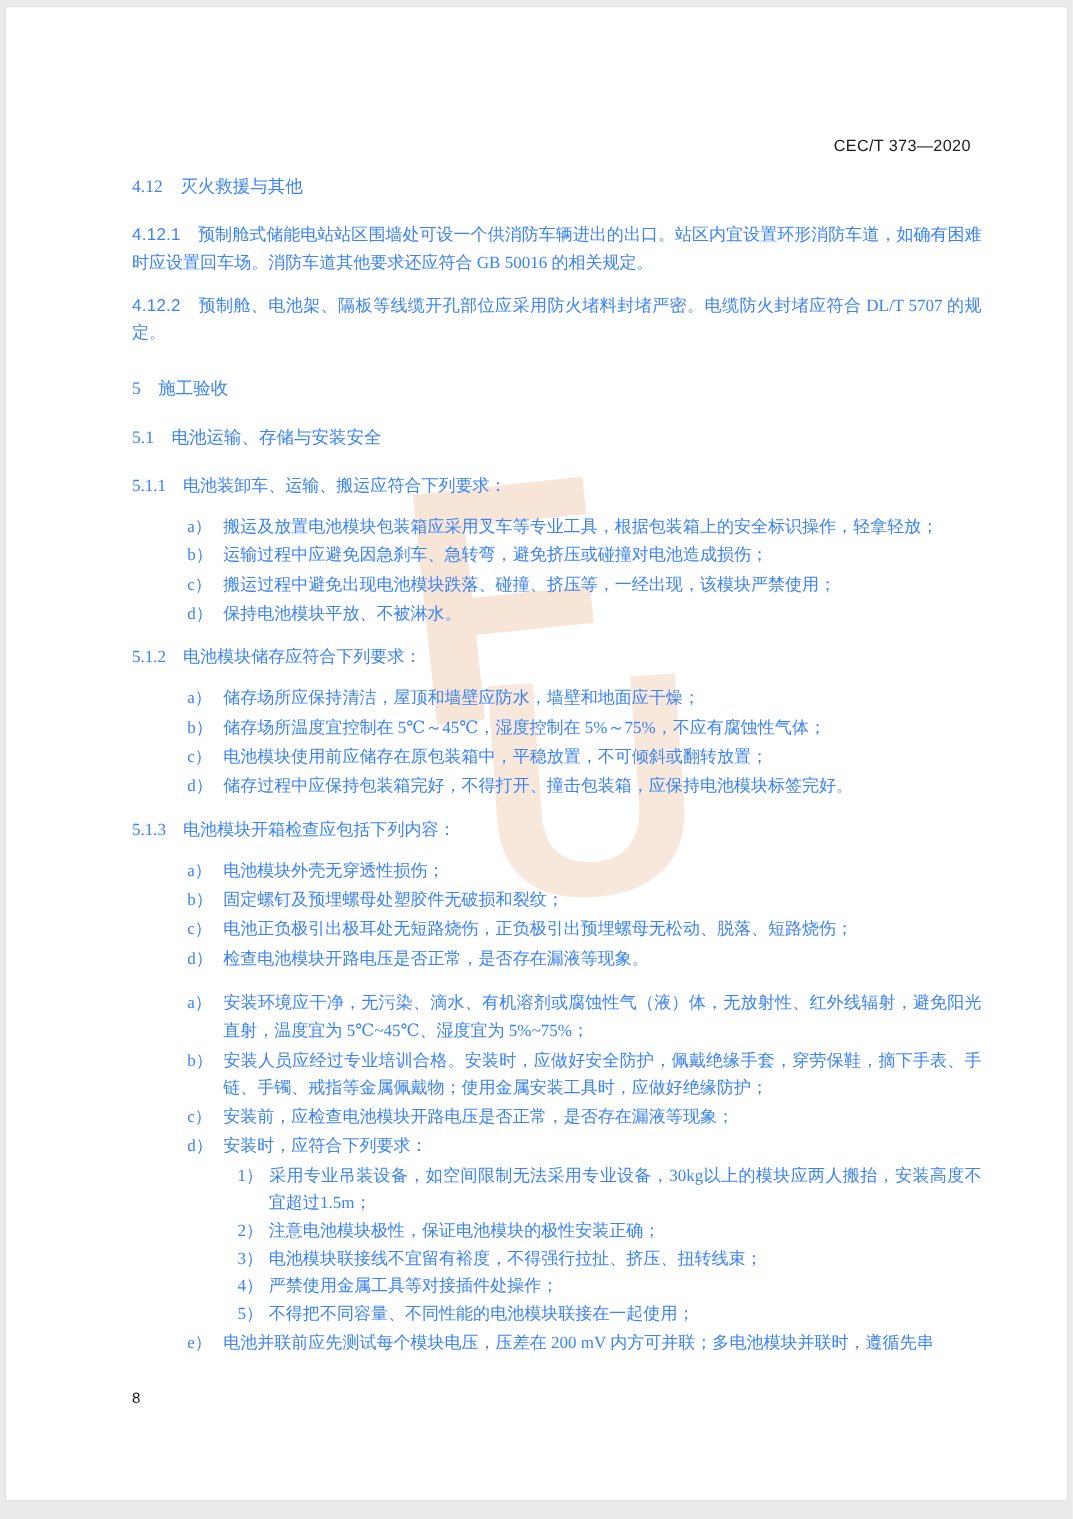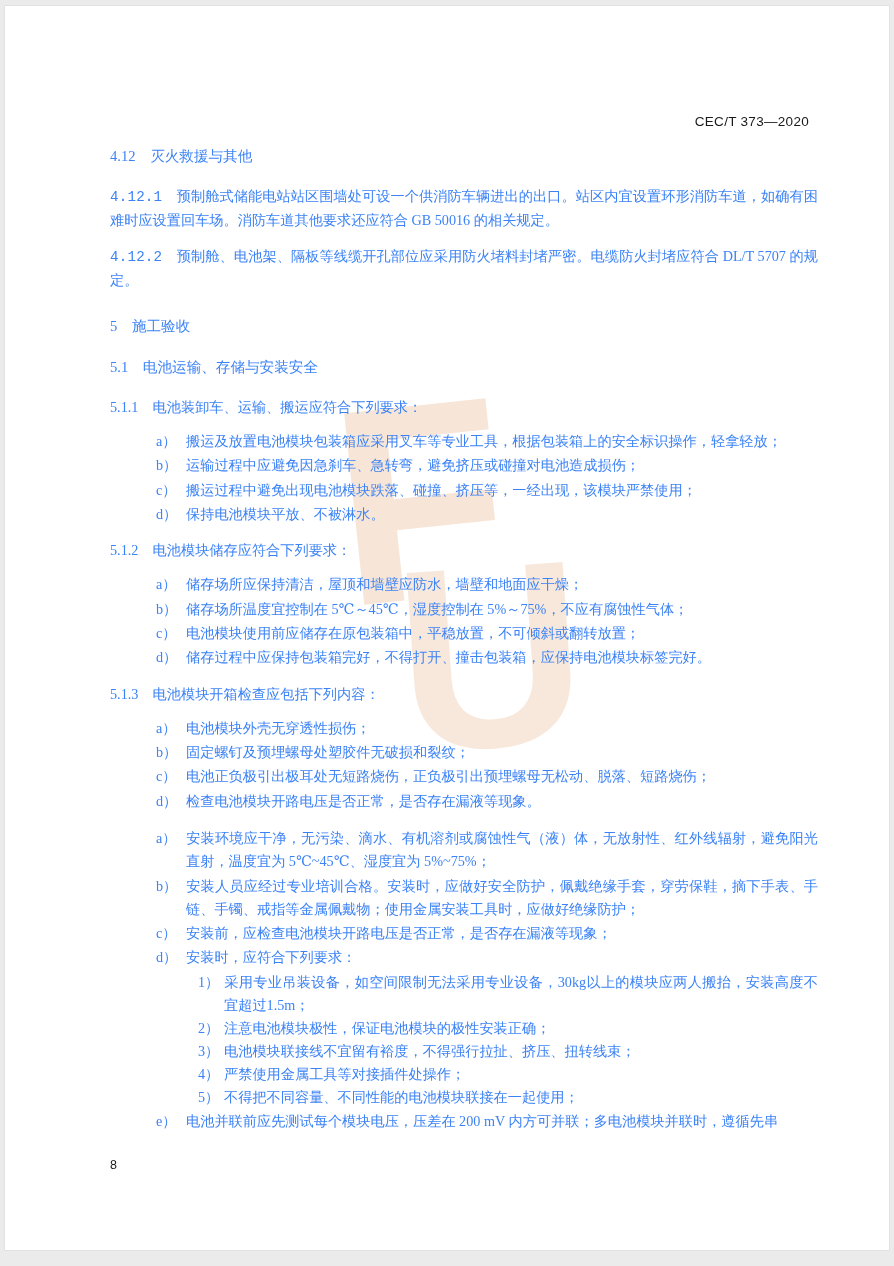--- a/index.html
+++ b/index.html
@@ -82,21 +82,21 @@
   }
   
   .clause {
     font-size: 14.2px;
     line-height: 1.62;
     margin-bottom: 13px;
     text-align: justify;
     text-justify: inter-ideograph;
   }
   .clause .num {
-    font-family: Liberation Mono, monospace;
+    font-family: Liberation Sans, sans-serif;
     letter-spacing: 0.2px;
   }
   .clause .num::after {
     content: "\2003";
   }
   .heading {
     font-size: 14.6px;
     line-height: 1.5;
     margin-bottom: 17px;
     font-weight: normal;

